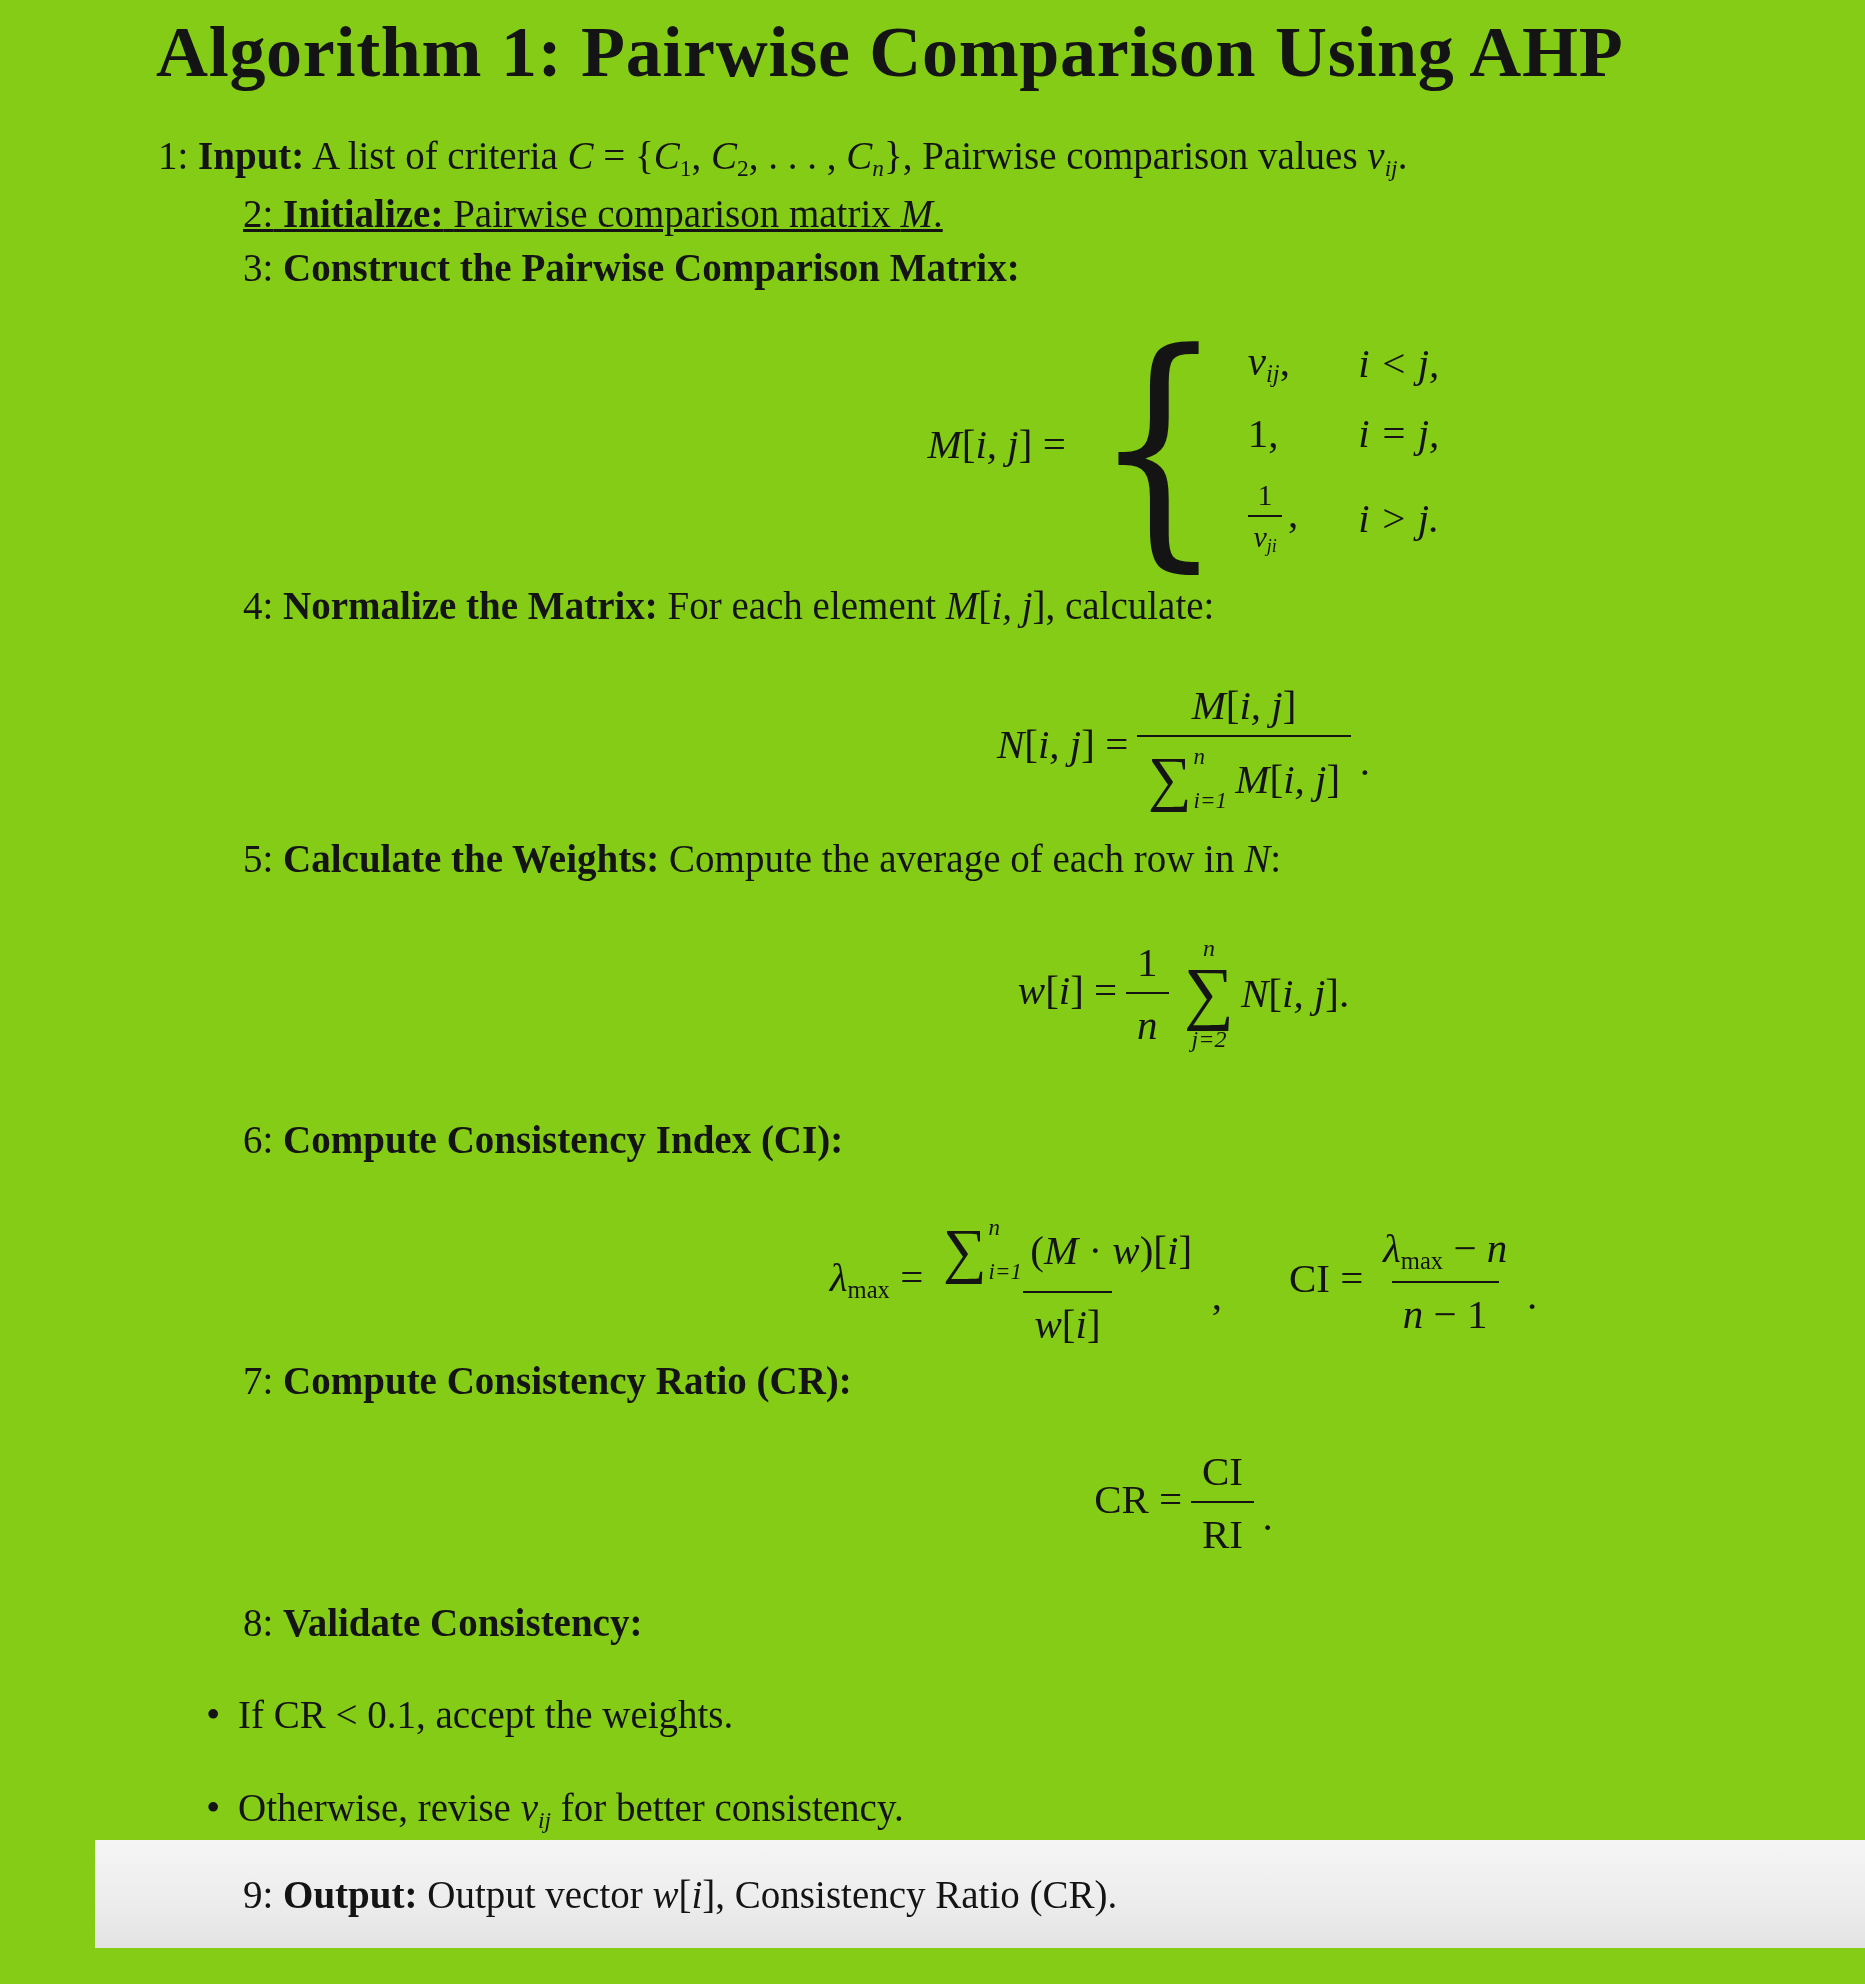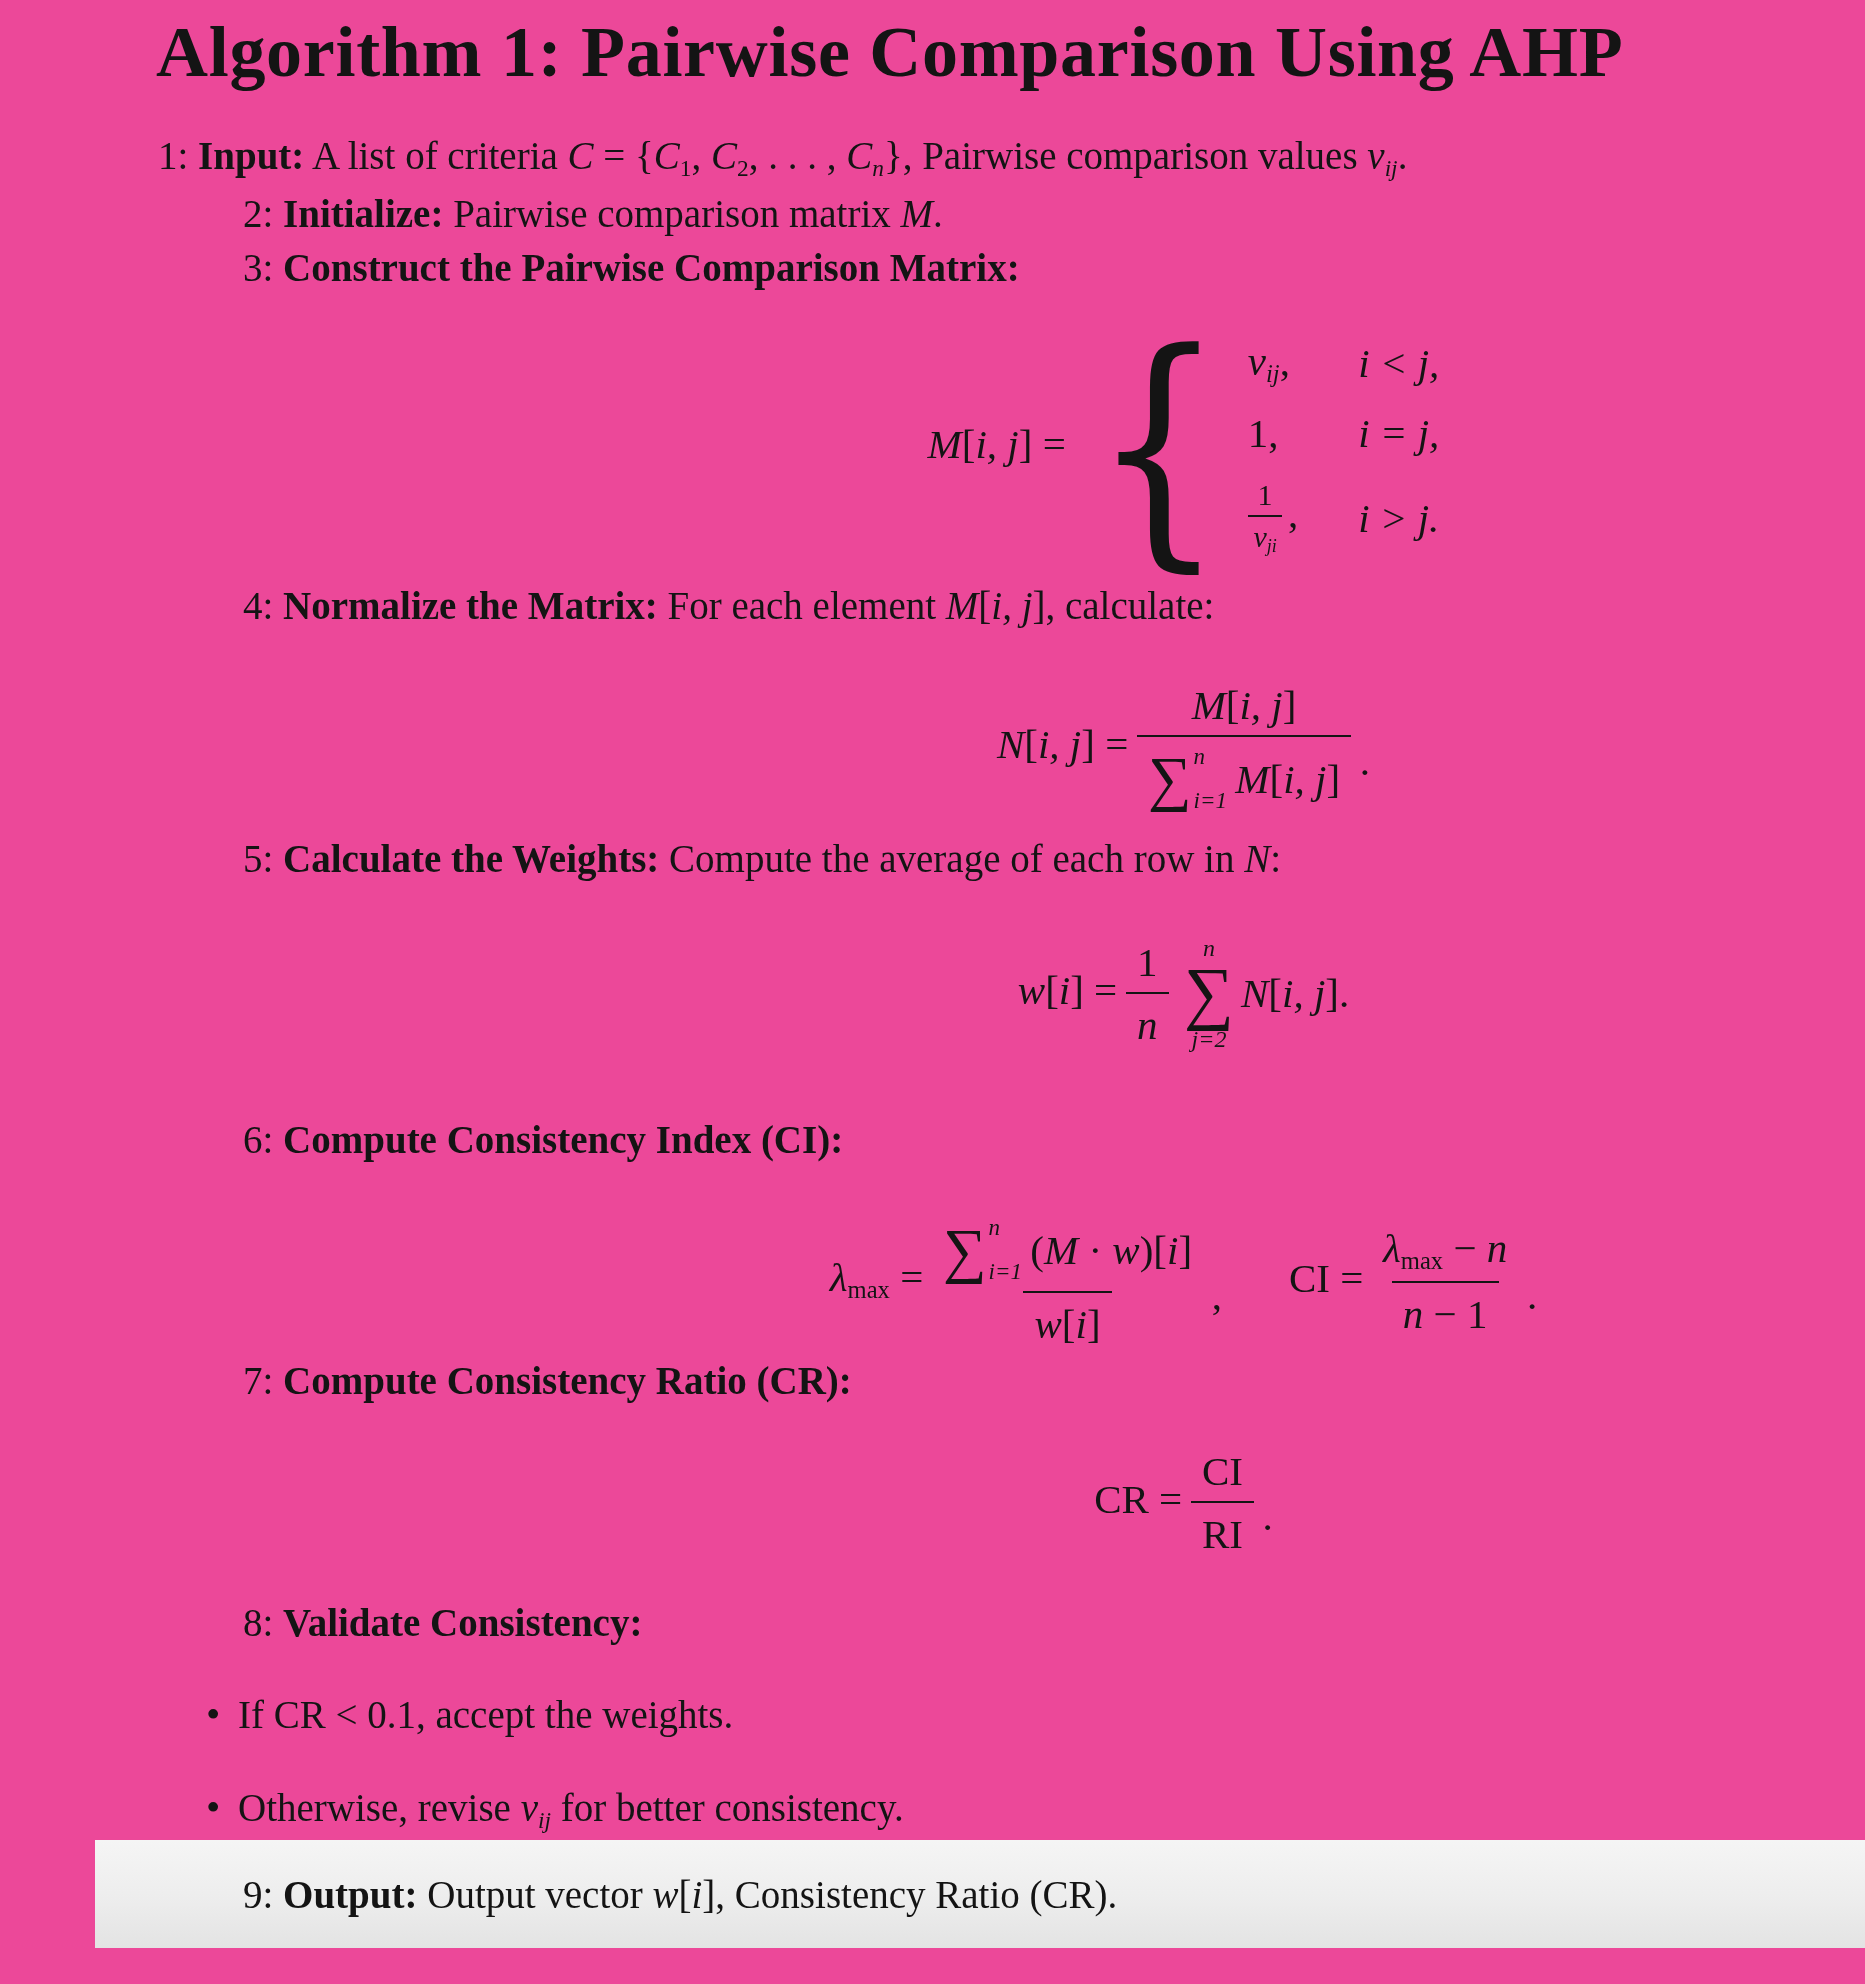--- a/index.html
+++ b/index.html
@@ -1,17 +1,17 @@
 <!DOCTYPE html>
 <html style="font-size:11.3px"><head>
 <meta charset="utf-8">
 <style>
   html,body{margin:0;padding:0;background:#ffffff;}
   .page{
-    position:relative;width:1865px;height:1985px;background:#ec4899;
+    position:relative;width:1865px;height:1985px;background:#84cc16;
     font-family:"Liberation Serif", serif;color:#141414;overflow:hidden;
   }
   .title{
     position:absolute;left:156px;top:11.3px;font-size:72px;font-weight:700;
     white-space:nowrap;letter-spacing:0.7px;
   }
   .line{position:absolute;font-size:39px;line-height:1.15;white-space:nowrap;}
   .lbl{font-weight:700;}
   .mi{font-style:italic;}
   .sb{font-size:60%;vertical-align:-0.3em;}
@@ -55,21 +55,21 @@
   <div class="shade"></div>
 
   <div class="title fg">Algorithm 1: Pairwise Comparison Using AHP</div>
 
   <div class="line fg" style="left:158px;top:134px;">
     <span>1:</span>
     <span class="lbl">Input:</span>
     <span>A list of criteria </span><span class="mi">C</span><span> = {</span><span class="mi">C</span><span class="sb">1</span><span>, </span><span class="mi">C</span><span class="sb">2</span><span>, . . . , </span><span class="mi">C</span><span class="sb mi">n</span><span>}, Pairwise comparison values </span><span class="mi">v</span><span class="sb mi">ij</span><span>.</span>
   </div>
 
-  <div class="line fg" style="left:243px;top:192px;">
+  <div class="line fg" style="left:243px;top:192px;text-decoration:underline;">
     <span>2:</span>
     <span class="lbl">Initialize:</span>
     <span>Pairwise comparison matrix </span><span class="mi">M</span><span>.</span>
   </div>
 
   <div class="line fg" style="left:243px;top:246px;">
     <span>3:</span>
     <span class="lbl">Construct the Pairwise Comparison Matrix:</span>
   </div>
 

